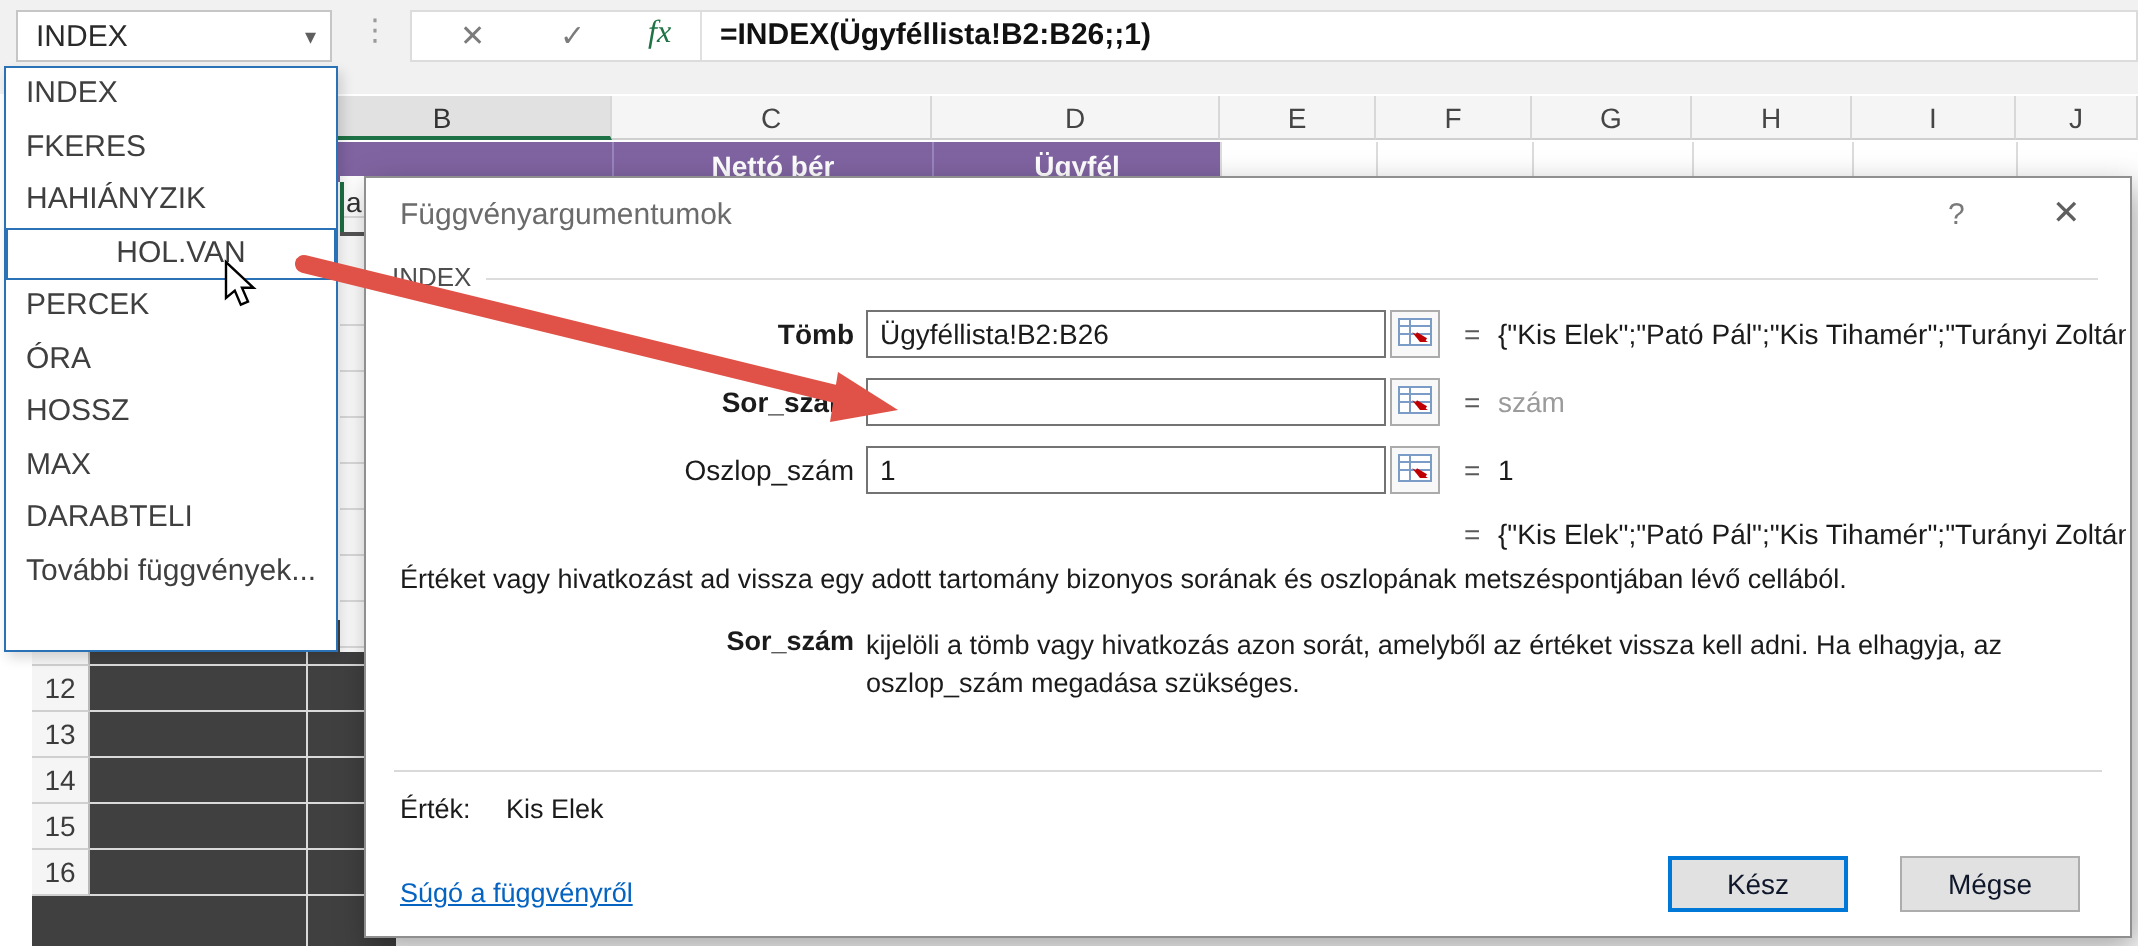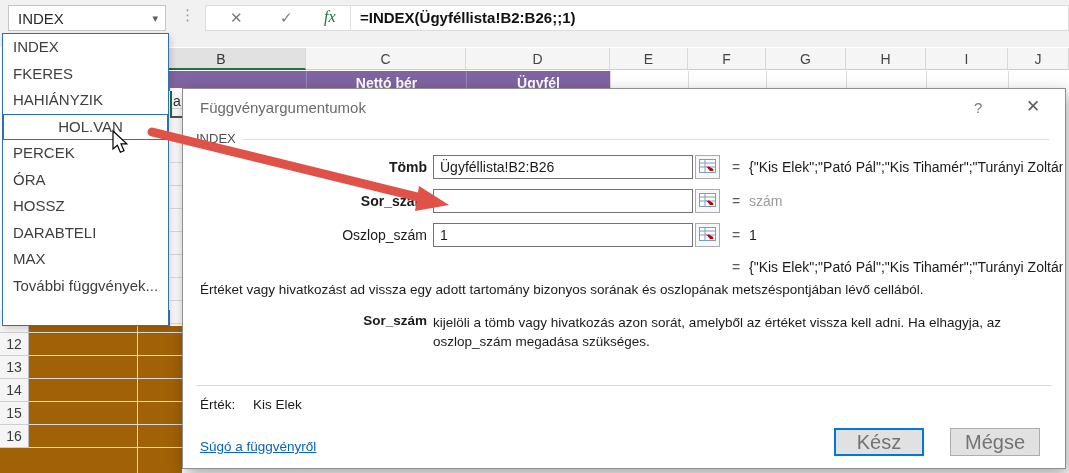--- a/index.html
+++ b/index.html
@@ -33,21 +33,21 @@
   
   .purpleband{position:absolute;left:137px;top:71px;width:473px;height:20px;background:#8064A2;}
   .pcell{position:absolute;top:0;height:20px;overflow:hidden;color:#fff;font-weight:bold;
          font-size:14px;padding-top:4px;box-sizing:border-box;text-align:center;
          border-left:1px solid #9b85bd;}
   
   .bodystrip{position:absolute;left:610px;top:71px;width:459px;height:17px;background:#fff;}
   .bcell{position:absolute;top:0;height:17px;border-left:1px solid #dcdcdc;}
 
   
-  .gridrows{position:absolute;left:0;top:310px;width:182px;height:163px;background:#a16207;}
+  .gridrows{position:absolute;left:16px;top:310px;width:182px;height:163px;background:#404040;}
   .grow{position:absolute;left:0;width:182px;height:23px;}
   .rowh{position:absolute;left:0;top:0;width:29px;height:23px;background:#f5f5f5;
         border-right:1px solid #b9b9b9;border-bottom:1px solid #cfcfcf;box-sizing:border-box;
         text-align:center;font-size:14px;color:#3c3c3c;line-height:22px;}
   .gline{position:absolute;left:29px;right:0;bottom:0;height:1px;background:#dadada;}
   .vline{position:absolute;left:137px;top:0;width:1px;height:163px;background:#dadada;}
 
   
   .sidestrip{position:absolute;left:170px;top:88px;width:12px;height:238px;background:#fff;
      background-image:repeating-linear-gradient(to bottom,#dedede 0 1px,transparent 1px 23px);
@@ -81,21 +81,21 @@
          font-size:13.5px;font-weight:bold;color:#1b1b1b;}
   .phelp{position:absolute;left:250px;top:224px;width:614px;font-size:13.5px;
          color:#1b1b1b;line-height:19px;}
   .hr2{position:absolute;left:14px;right:14px;top:296px;border-top:1px solid #d9d9d9;}
   .vlabel{position:absolute;left:17px;top:308px;font-size:13.5px;color:#1b1b1b;}
   .vtext{position:absolute;left:70px;top:308px;font-size:13.5px;color:#1b1b1b;}
   .hlink{position:absolute;left:17px;top:350px;font-size:13.5px;color:#0563c1;
          text-decoration:underline;cursor:pointer;}
   .btn{position:absolute;top:339px;width:90px;height:28px;background:#e1e1e1;
        border:1px solid #adadad;box-sizing:border-box;font-family:"Liberation Sans",sans-serif;
-       font-size:20px;color:#737373;}
+       font-size:14px;color:#0f172a;}
   .btn.ok{left:651px;border:2px solid #0078d7;}
   .btn.cancel{left:767px;}
 
   
   .dropdown{position:absolute;left:2px;top:33px;width:167px;height:293px;background:#fff;
             border:1px solid #2a72b5;box-sizing:border-box;box-shadow:2px 3px 6px rgba(0,0,0,.15);}
   .ditem{height:26.5px;line-height:26.5px;padding-left:10px;font-size:15px;color:#3f3f3f;
          white-space:nowrap;overflow:hidden;cursor:default;}
   .ditem.hl{outline:1px solid #2a72b5;outline-offset:-1px;text-align:center;}
 
@@ -254,22 +254,22 @@
   </div>
 
   <div class="dropdown">
     <div class="ditem">INDEX</div>
     <div class="ditem">FKERES</div>
     <div class="ditem">HAHIÁNYZIK</div>
     <div class="ditem hl">HOL.VAN</div>
     <div class="ditem">PERCEK</div>
     <div class="ditem">ÓRA</div>
     <div class="ditem">HOSSZ</div>
+    <div class="ditem">MAX</div>
     <div class="ditem">DARABTELI</div>
-    <div class="ditem">MAX</div>
     <div class="ditem">További függvények...</div>
   </div>
 
   <svg class="overlay" viewBox="0 0 1069 473">
     <line x1="152" y1="132" x2="426" y2="199" stroke="#e05247" stroke-width="9" stroke-linecap="round"></line>
     <polygon points="449,205 419,186 415,211" fill="#e05247"></polygon>
     <path d="M113 131 l0 18 4.4 -3.7 3 7 3.6 -1.5 -3 -6.9 5.8 0 z" fill="#ffffff" stroke="#000000" stroke-width="1.2"></path>
   </svg>
 
 </div>

